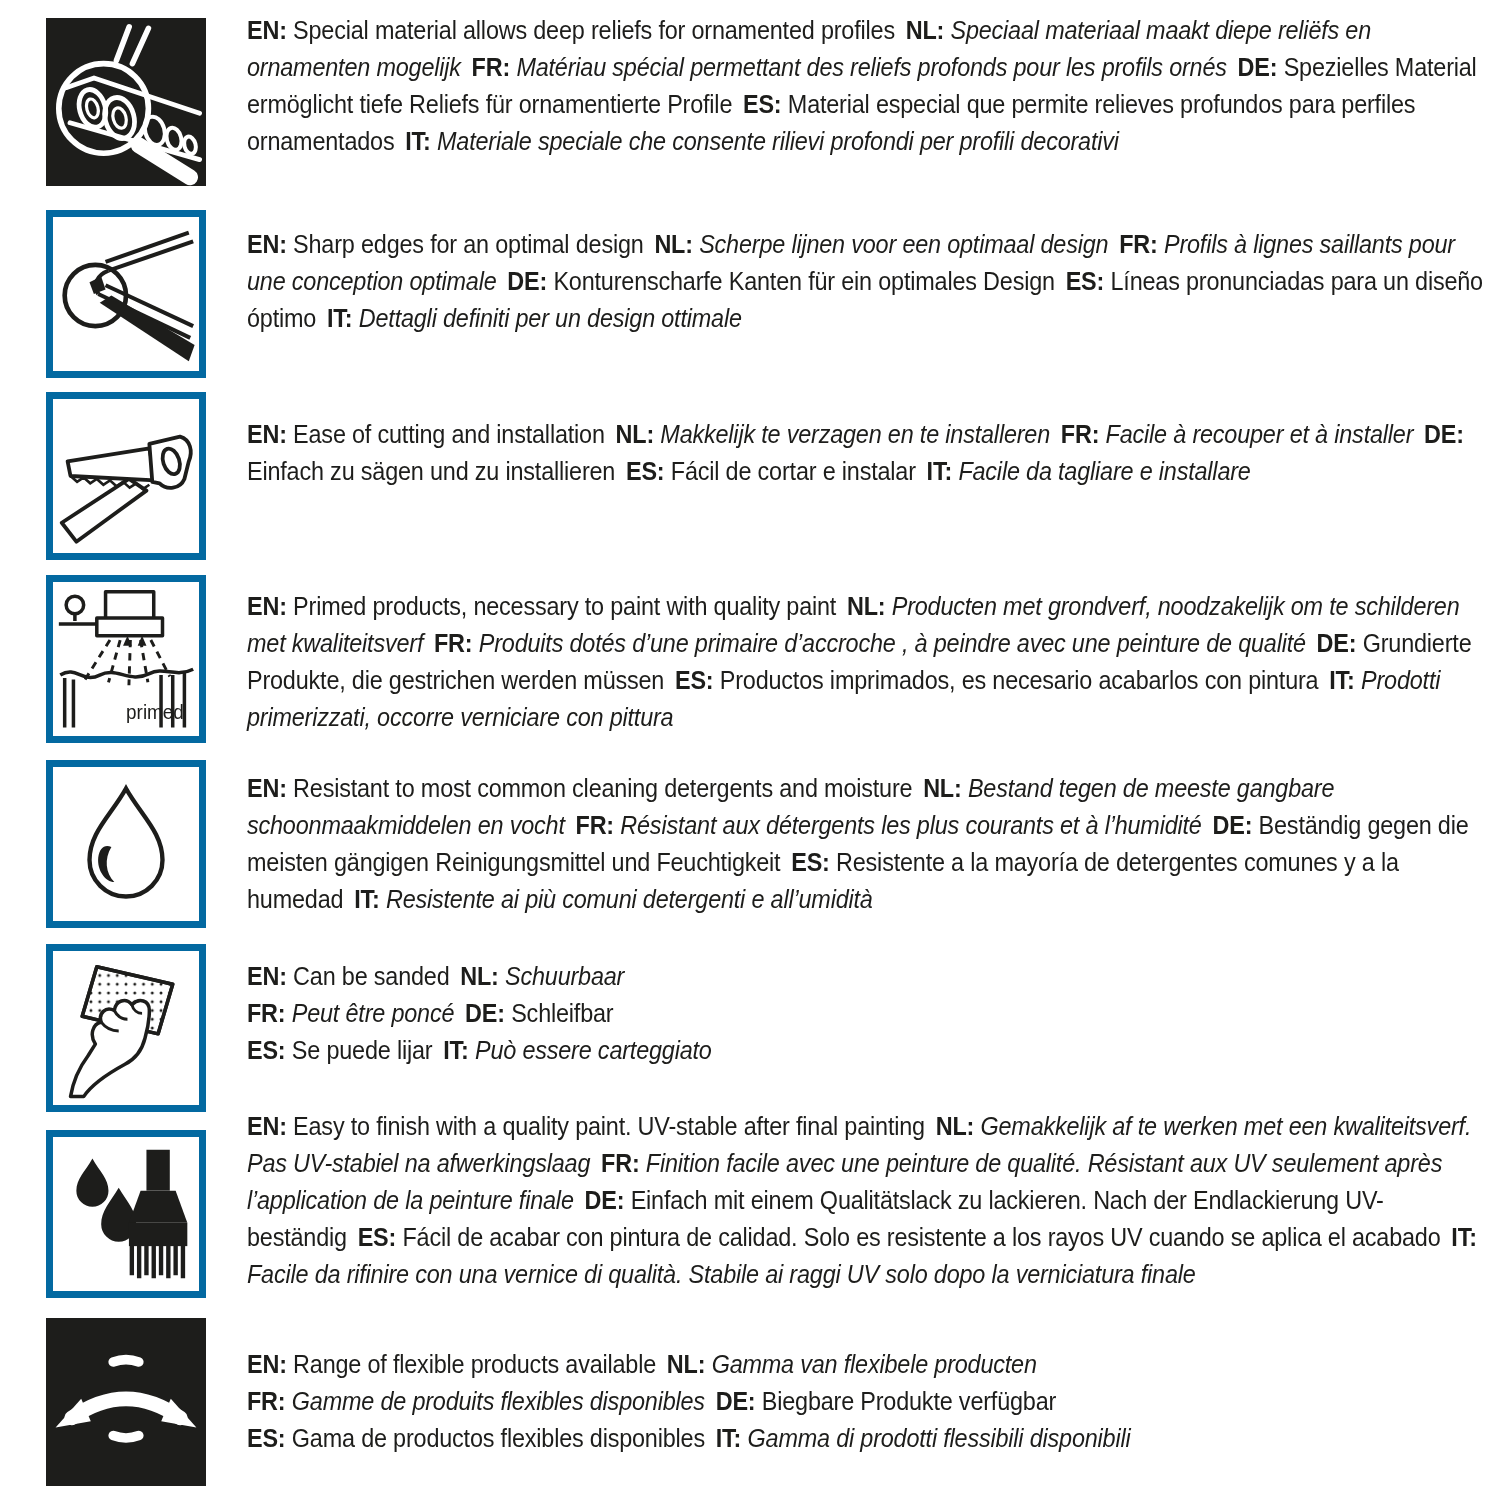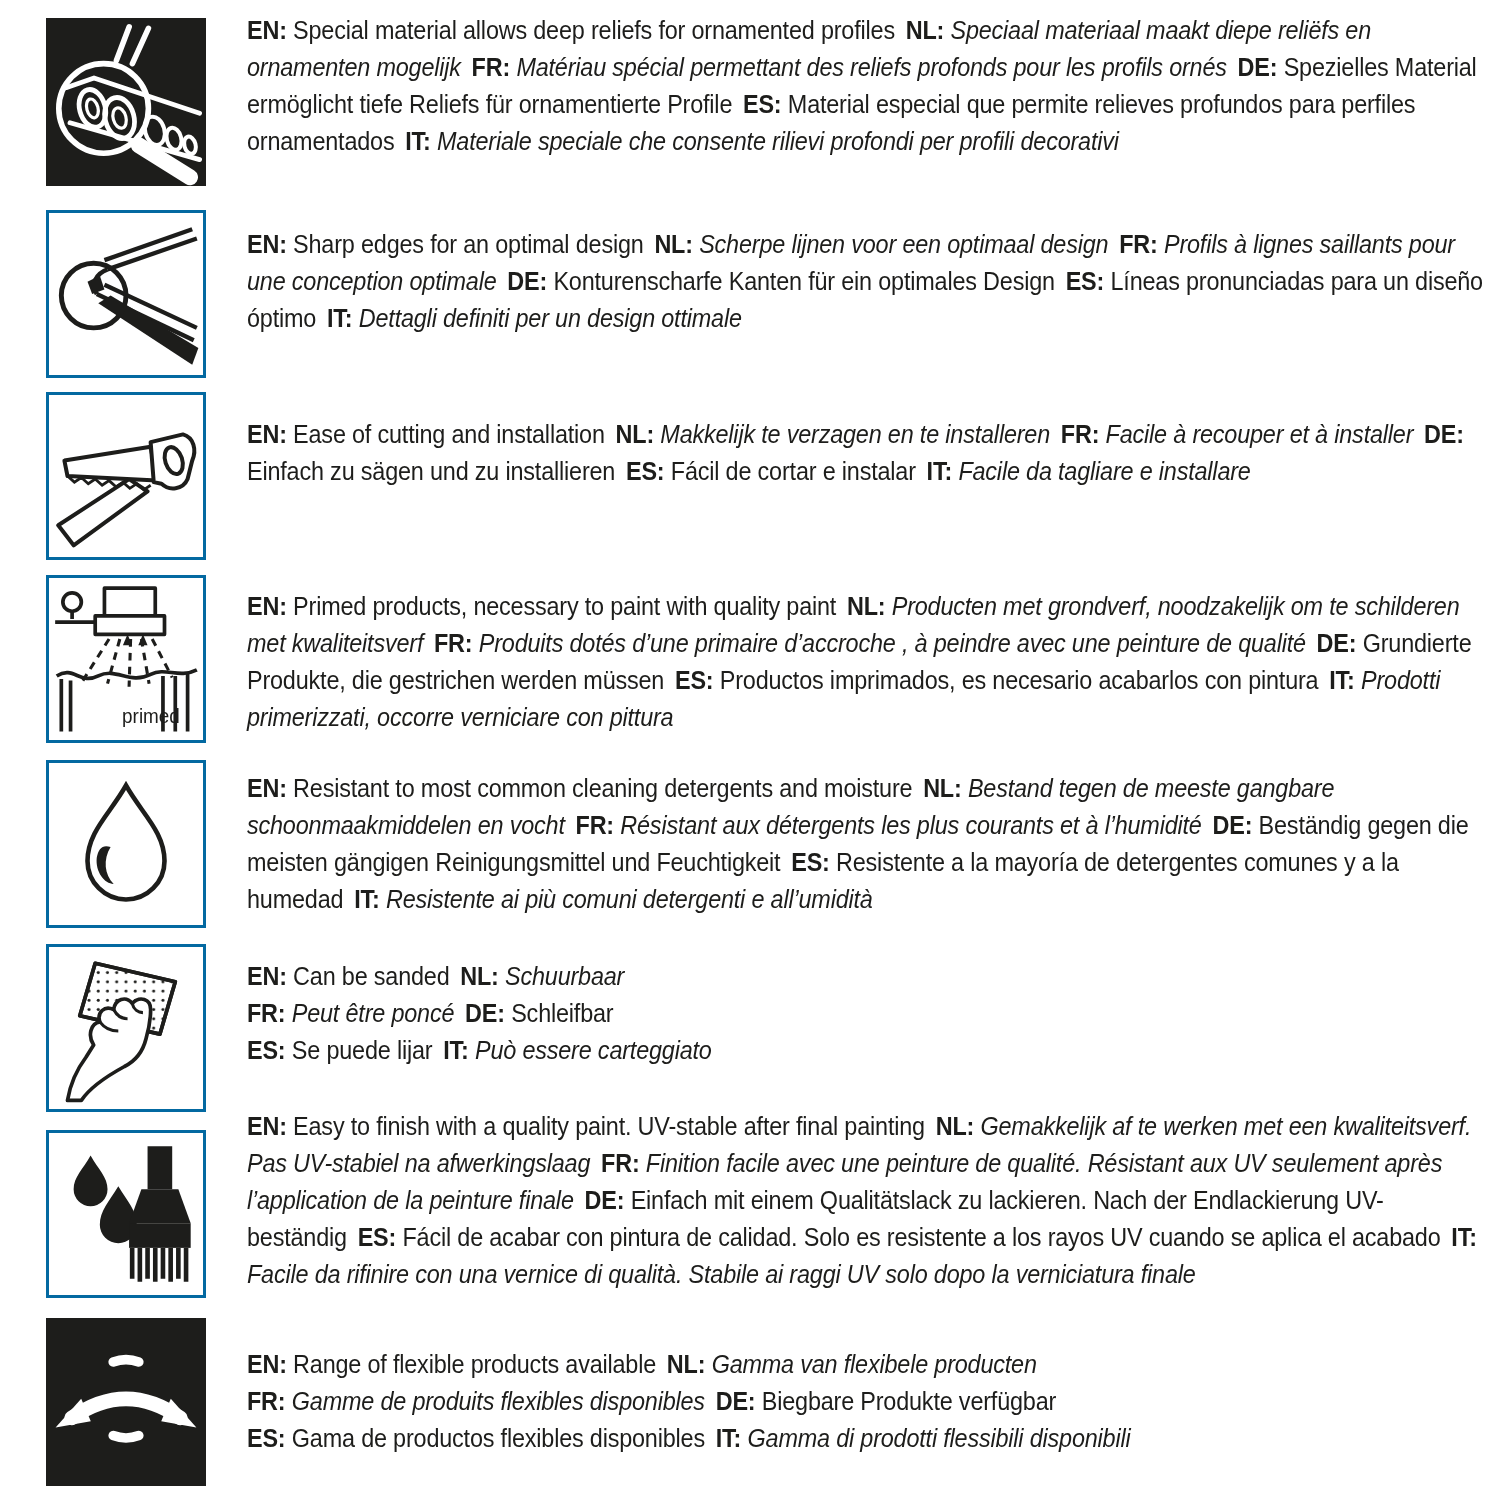--- a/index.html
+++ b/index.html
@@ -1,18 +1,18 @@
 <!DOCTYPE html>
 <html><head>
 <meta charset="utf-8">
 <style>
   html,body{margin:0;padding:0;width:1500px;height:1500px;background:#ffffff;overflow:hidden;}
   body{position:relative;font-family:"Liberation Sans","DejaVu Sans",sans-serif;color:#1d1d1b;}
   .iconbox{position:absolute;left:46px;width:160px;height:168px;box-sizing:border-box;}
-  .iconbox.light{border:3px solid #0369a1;background:#ffffff;}
+  .iconbox.light{border:7px solid #0369a1;background:#ffffff;}
   .iconbox.dark{background:#1d1d1b;}
   .iconbox svg{width:100%;height:100%;display:block;}
   .text{position:absolute;left:247px;width:1378px;margin:0;font-size:26px;line-height:37px;
         letter-spacing:-0.2px;transform:scaleX(0.9);transform-origin:0 0;}
   .seg{margin-right:12px;}
   .seg b{font-weight:700;}
   .seg .t{font-style:normal;}
   .seg.it .t{font-style:italic;}
   .primed-label{position:absolute;left:52px;bottom:12px;width:100px;text-align:center;
         font-size:21px;color:#1d1d1b;transform:scaleX(0.9);transform-origin:50% 50%;}

